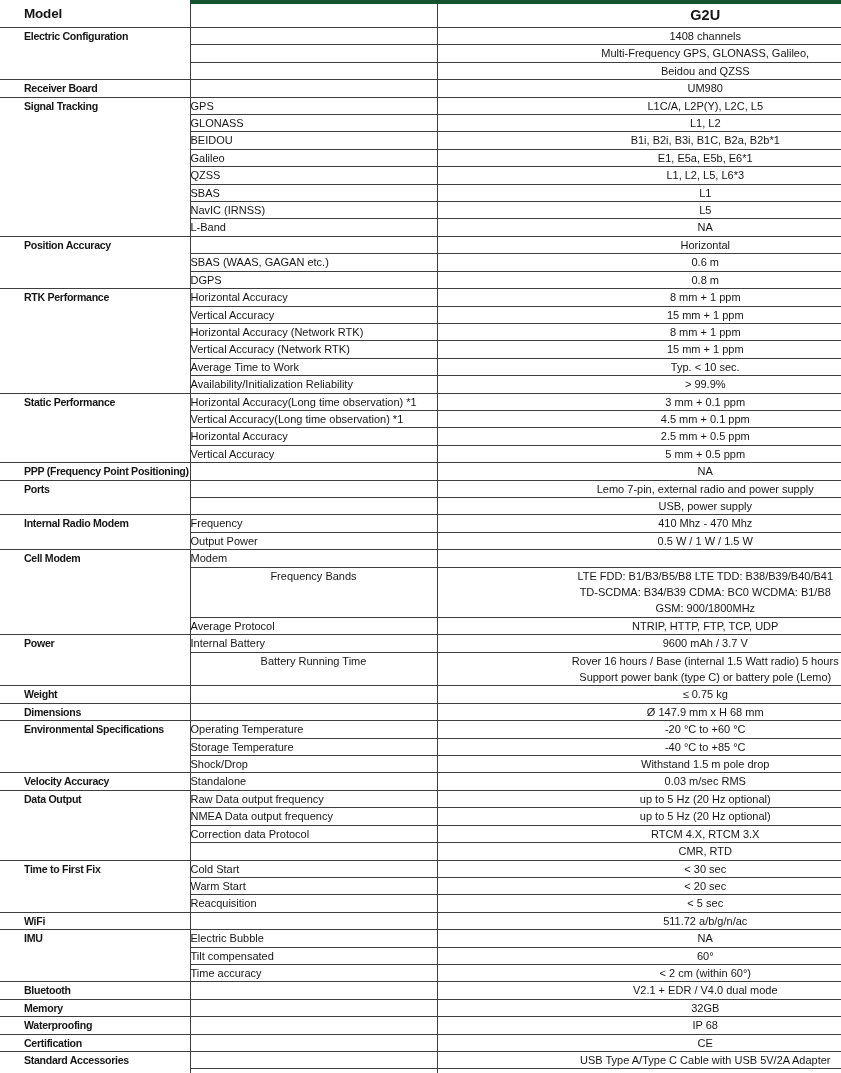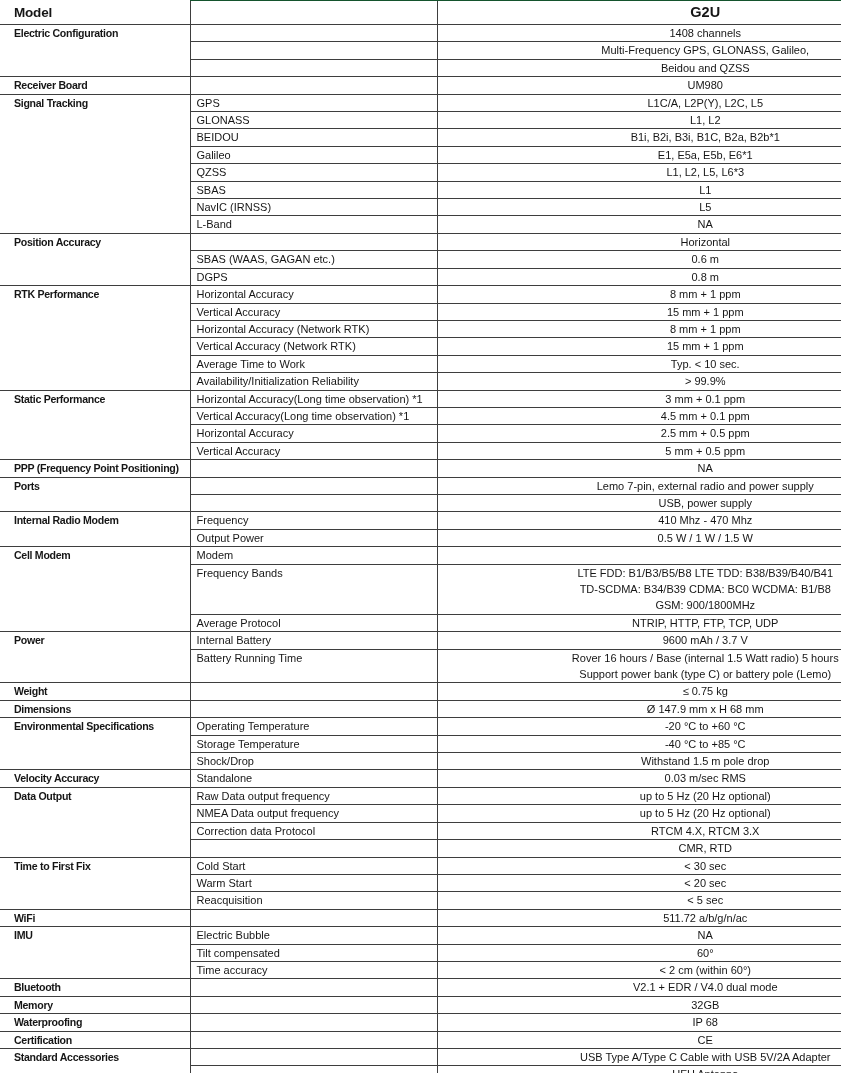--- a/index.html
+++ b/index.html
@@ -10,29 +10,29 @@
     font-family:"Liberation Sans","DejaVu Sans",sans-serif;
     color:#161616; border-bottom:2px solid #3b3b3b;
   }
   td {
     height:16.4px; padding:0; font-size:11px; line-height:16.4px;
     border-bottom:1px solid #3e3e3e; vertical-align:middle;
     white-space:nowrap; overflow:visible;
   }
   .cat {
     font-weight:bold; font-size:10.6px; letter-spacing:-0.3px;
-    padding-left:14px; vertical-align:top; text-align:left;
+    padding-left:24px; vertical-align:top; text-align:left;
   }
-  .sub { border-left:1px solid #3e3e3e; padding-left:6px; text-align:left; }
+  .sub { border-left:1px solid #3e3e3e; text-align:left; }
   .val { border-left:1px solid #3e3e3e; text-align:center; padding-left:132px; }
-  .vtop { vertical-align:top; }
+  .vtop { vertical-align:top;text-align:center; }
   tr.hdr td { height:23px; line-height:23px; }
   .hdr-model { font-size:13.5px; letter-spacing:-0.2px; }
   .hdr-prod  { font-size:14.5px; font-weight:bold; }
-  .top { border-top:1px solid #14532d; }
+  .top { border-top:4px solid #14532d; }
   .vline { display:block; }
 </style>
 </head>
 <body>
 
 <div class="sheet">
 <table class="spec">
   <colgroup>
         <col style="width:190px">
         <col style="width:247px">

